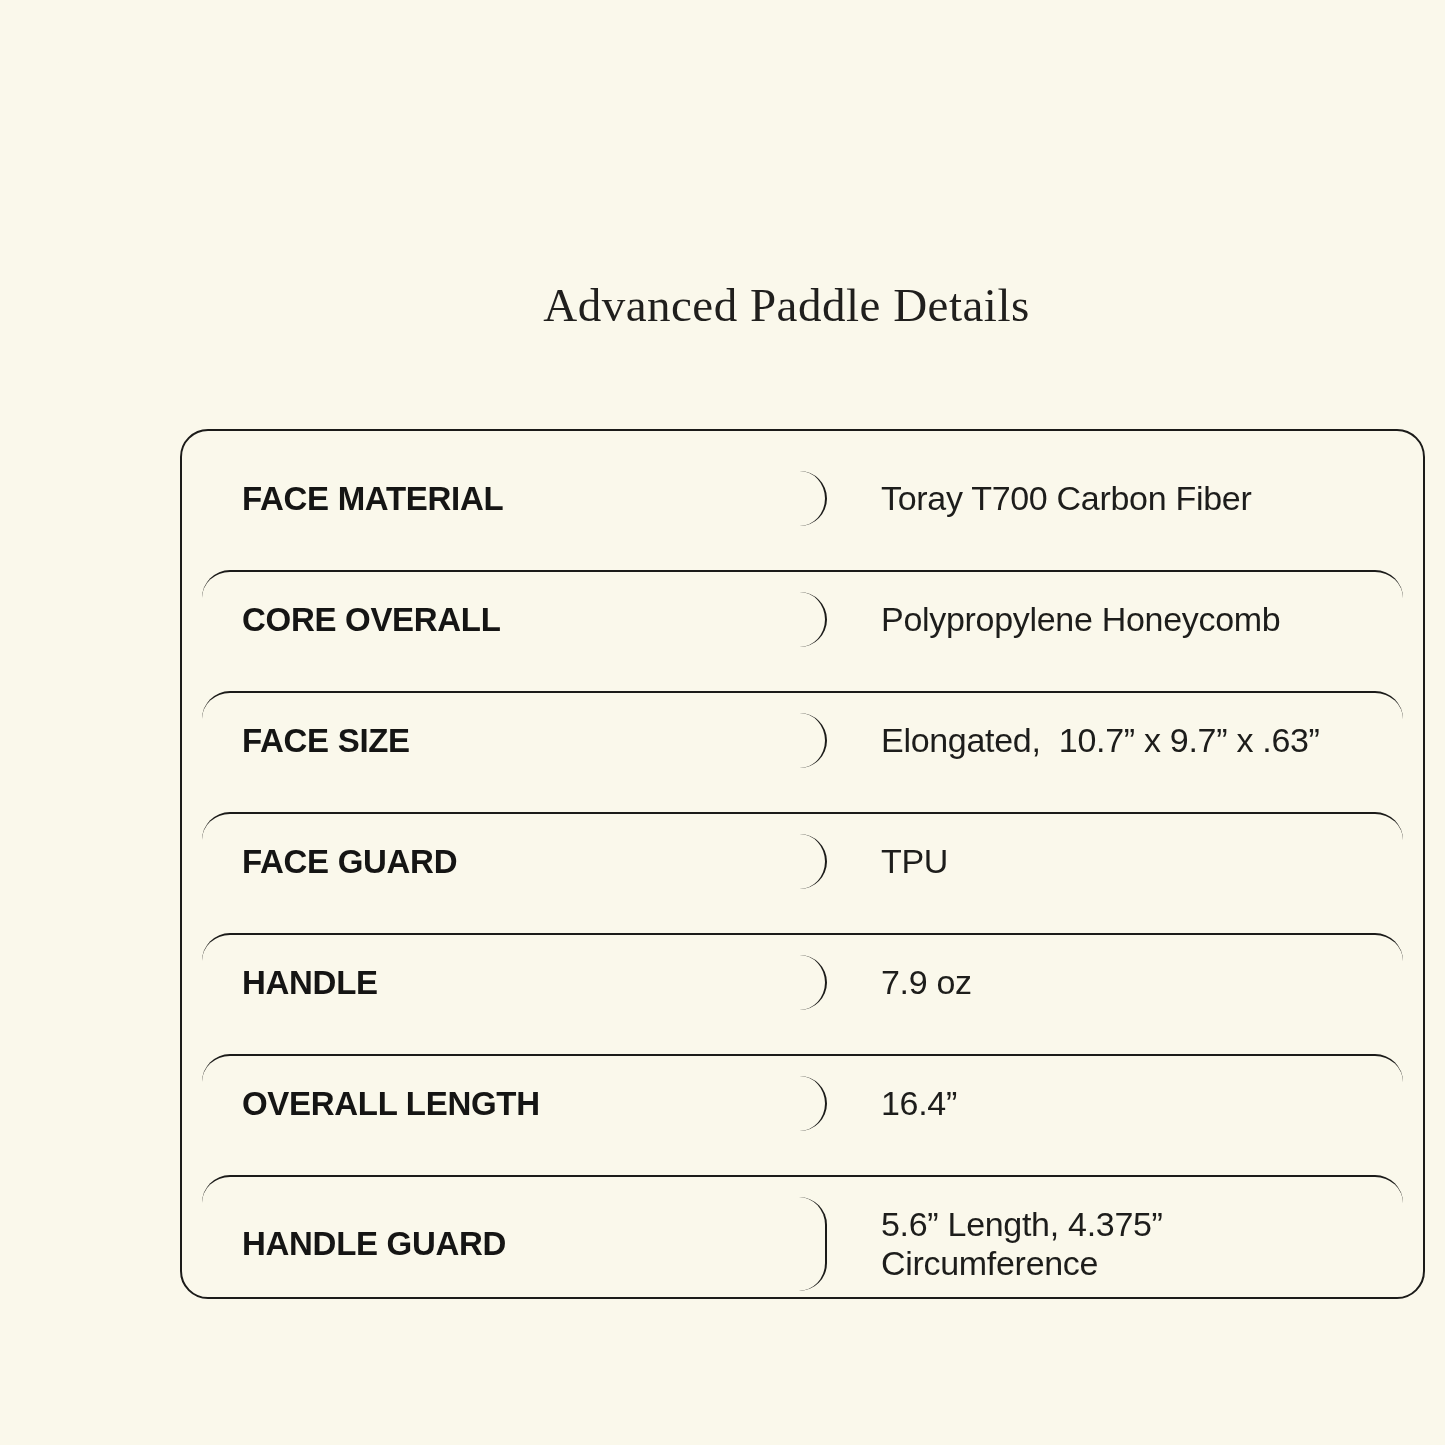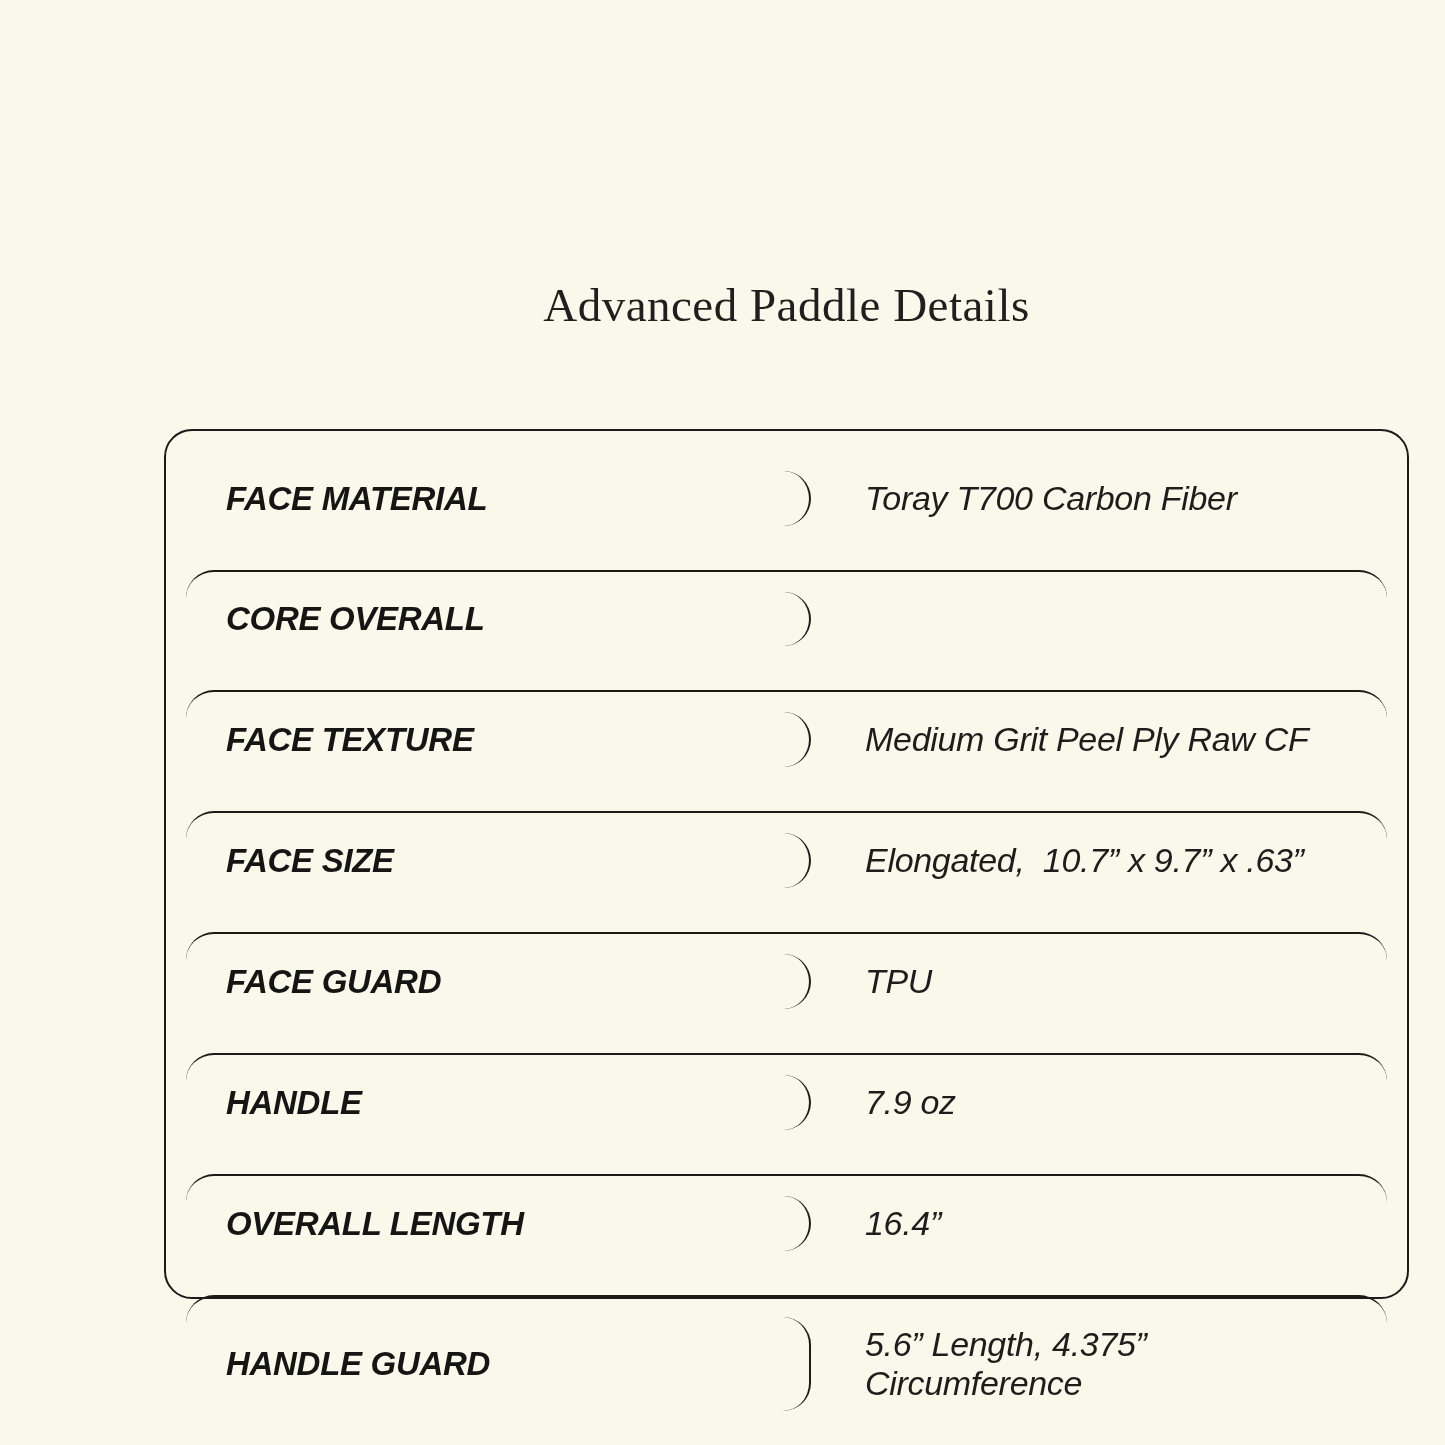--- a/index.html
+++ b/index.html
@@ -29,28 +29,27 @@
     width: 100%;
     text-align: center;
     font-family: "Liberation Serif", "DejaVu Serif", serif;
     font-weight: 500;
     font-size: 47px;
     letter-spacing: 0.5px;
     color: #201F1D;
   }
   .spec-table {
     position: absolute;
-    left: 100px;
+    left: 116px;
     top: 365px;
     width: 1245px;
     height: 870px;
     border: 2.5px solid var(--border);
     display: grid;
     grid-template-rows: repeat(8, 1fr);
-    font-style: italic;
   }
   .spec-row {
     display: flex;
     align-items: stretch;
   }
   .spec-row + .spec-row {
     border-top: 2.5px solid var(--border);
   }
   .cell {
     display: flex;
@@ -84,24 +83,21 @@
 <div class="canvas">
   <div class="page-title">Advanced Paddle Details</div>
 
   <div class="spec-table">
       <div class="spec-row">
         <div class="cell label">FACE MATERIAL</div>
         <div class="cell value">Toray T700 Carbon Fiber</div>
       </div>
       <div class="spec-row">
         <div class="cell label">CORE OVERALL</div>
-      </div>
-      <div class="spec-row">
-        <div class="cell label">FACE TEXTURE</div>
-        <div class="cell value">Medium Grit Peel Ply Raw CF</div>
+        <div class="cell value">Polypropylene Honeycomb</div>
       </div>
       <div class="spec-row">
         <div class="cell label">FACE SIZE</div>
         <div class="cell value">Elongated,  10.7” x 9.7” x .63”</div>
       </div>
       <div class="spec-row">
         <div class="cell label">FACE GUARD</div>
         <div class="cell value">TPU</div>
       </div>
       <div class="spec-row">

